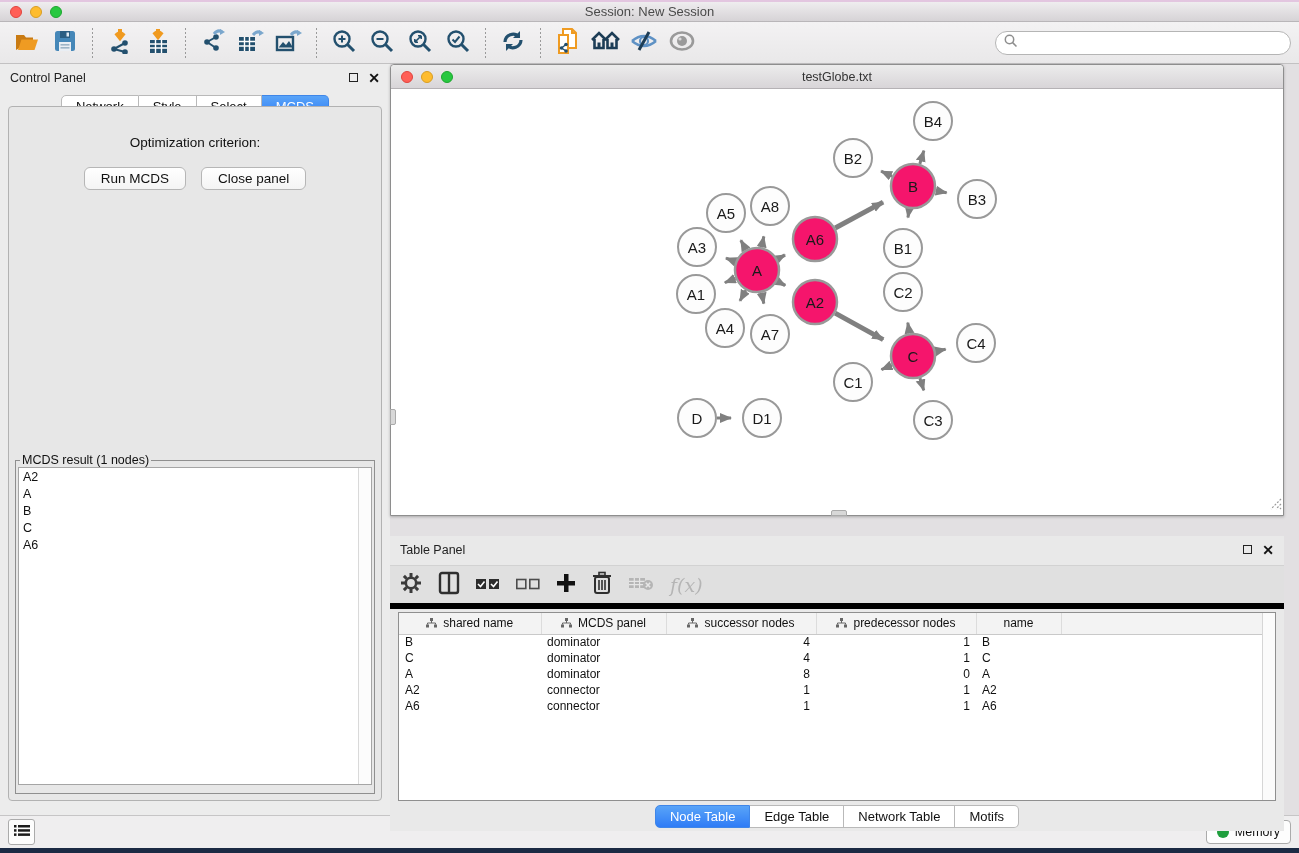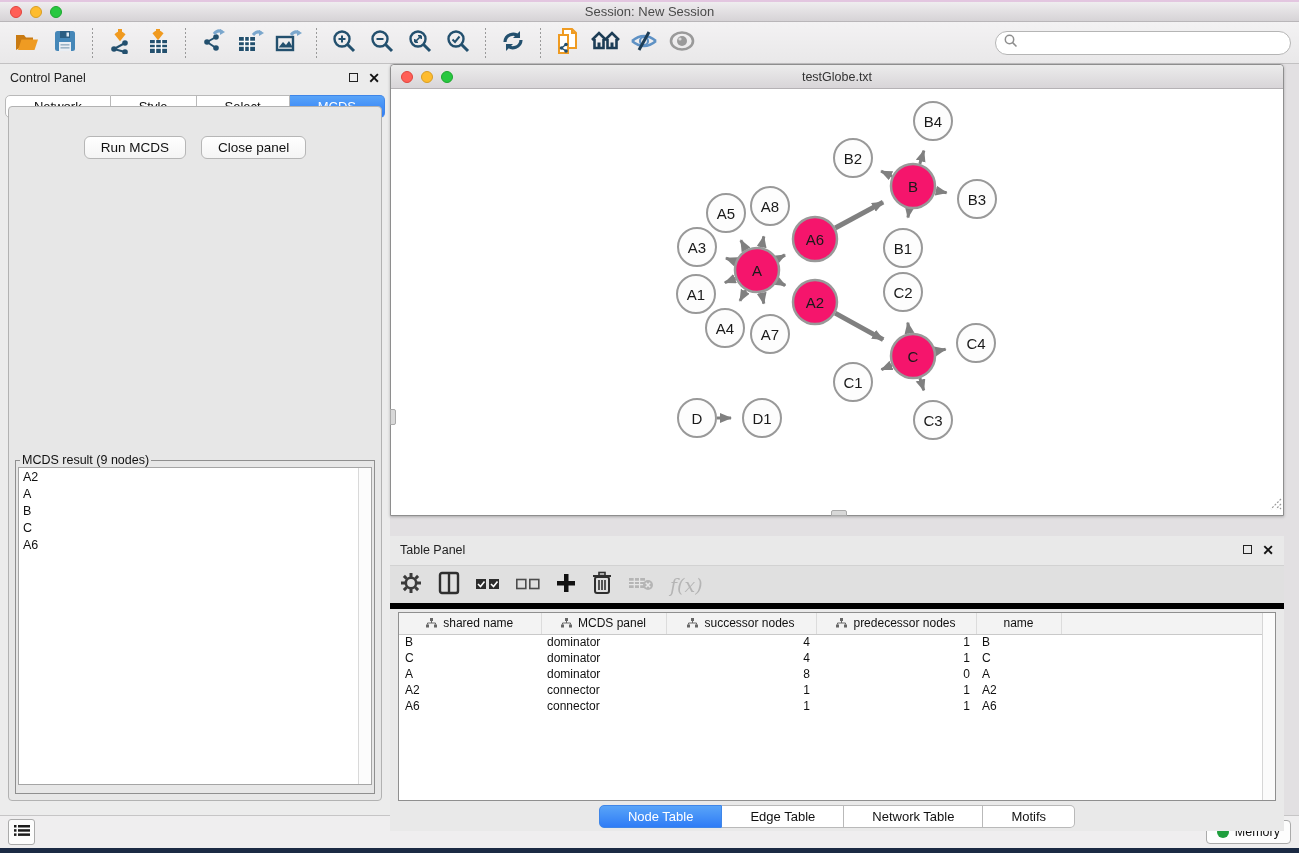--- a/index.html
+++ b/index.html
@@ -33,21 +33,21 @@
   
   .control-panel { width:390px; height:100%; background:#ececec; display:flex; flex-direction:column; }
   .panel-head { height:27px; display:flex; align-items:center; padding:0 10px; }
   .panel-head .ph-title { font-size:12.5px; color:#222; }
   .panel-head .ph-icons { margin-left:auto; display:flex; align-items:center; gap:10px; }
   .float-box { width:9px; height:9px; border:1.5px solid #222; background:transparent; }
   .close-x { font-size:14px; font-weight:900; color:#111; line-height:1; }
 
   .seg-bar { display:flex; justify-content:center; margin:4px 0 0 0; }
   .seg { border:1px solid #b9b9b9; border-left:none; background:#fff; color:#111; font-size:13px;
-    padding:3px 28px; height:23px; display:flex; align-items:center; }
+    padding:3px 14px; height:23px; display:flex; align-items:center; }
   .seg:first-child { border-left:1px solid #b9b9b9; border-radius:5px 0 0 5px; }
   .seg:last-child { border-radius:0 5px 5px 0; }
   .seg.active { background:linear-gradient(#59a4f8,#2f7cf6); color:#fff; border-color:#3f86e8; }
 
   .tab-pane { flex:1; margin:-12px 8px 14px 8px; padding-top:12px; border:1px solid #b2b2b2; border-radius:4px;
     background:#e7e7e7; display:flex; flex-direction:column; }
   .opt-label { text-align:center; font-size:13.5px; color:#111; margin-top:16px; }
   .mac-select { width:313px; height:23px; margin:8px auto 0 auto; background:#fff; border:1px solid #b2b2b2;
     border-radius:4px; display:flex; align-items:center; overflow:hidden; }
   .mac-select .sel-text { flex:1; font-size:13.5px; color:#111; padding-left:8px; white-space:nowrap; }
@@ -305,26 +305,27 @@
           <span class="close-x">✕</span>
         </span>
       </div>
       <div class="seg-bar" id="cp-tabs">
           <div class="seg">Network</div>
           <div class="seg">Style</div>
           <div class="seg">Select</div>
           <div class="seg active">MCDS</div>
         </div>
       <div class="tab-pane">
+        <div class="opt-label">Optimization criterion:</div>
         <div class="btn-row">
           <button class="mac-btn">Run MCDS</button>
           <button class="mac-btn">Close panel</button>
         </div>
         <fieldset class="result-box">
-          <legend>MCDS result (9 nodes)</legend>
+          <legend>MCDS result (1 nodes)</legend>
           <div class="result-list" id="result-list">
             <div class="item">A2</div>
               <div class="item">A</div>
               <div class="item">B</div>
               <div class="item">C</div>
               <div class="item">A6</div>
               <div class="list-scroll"></div>
           </div>
         </fieldset>
       </div>

